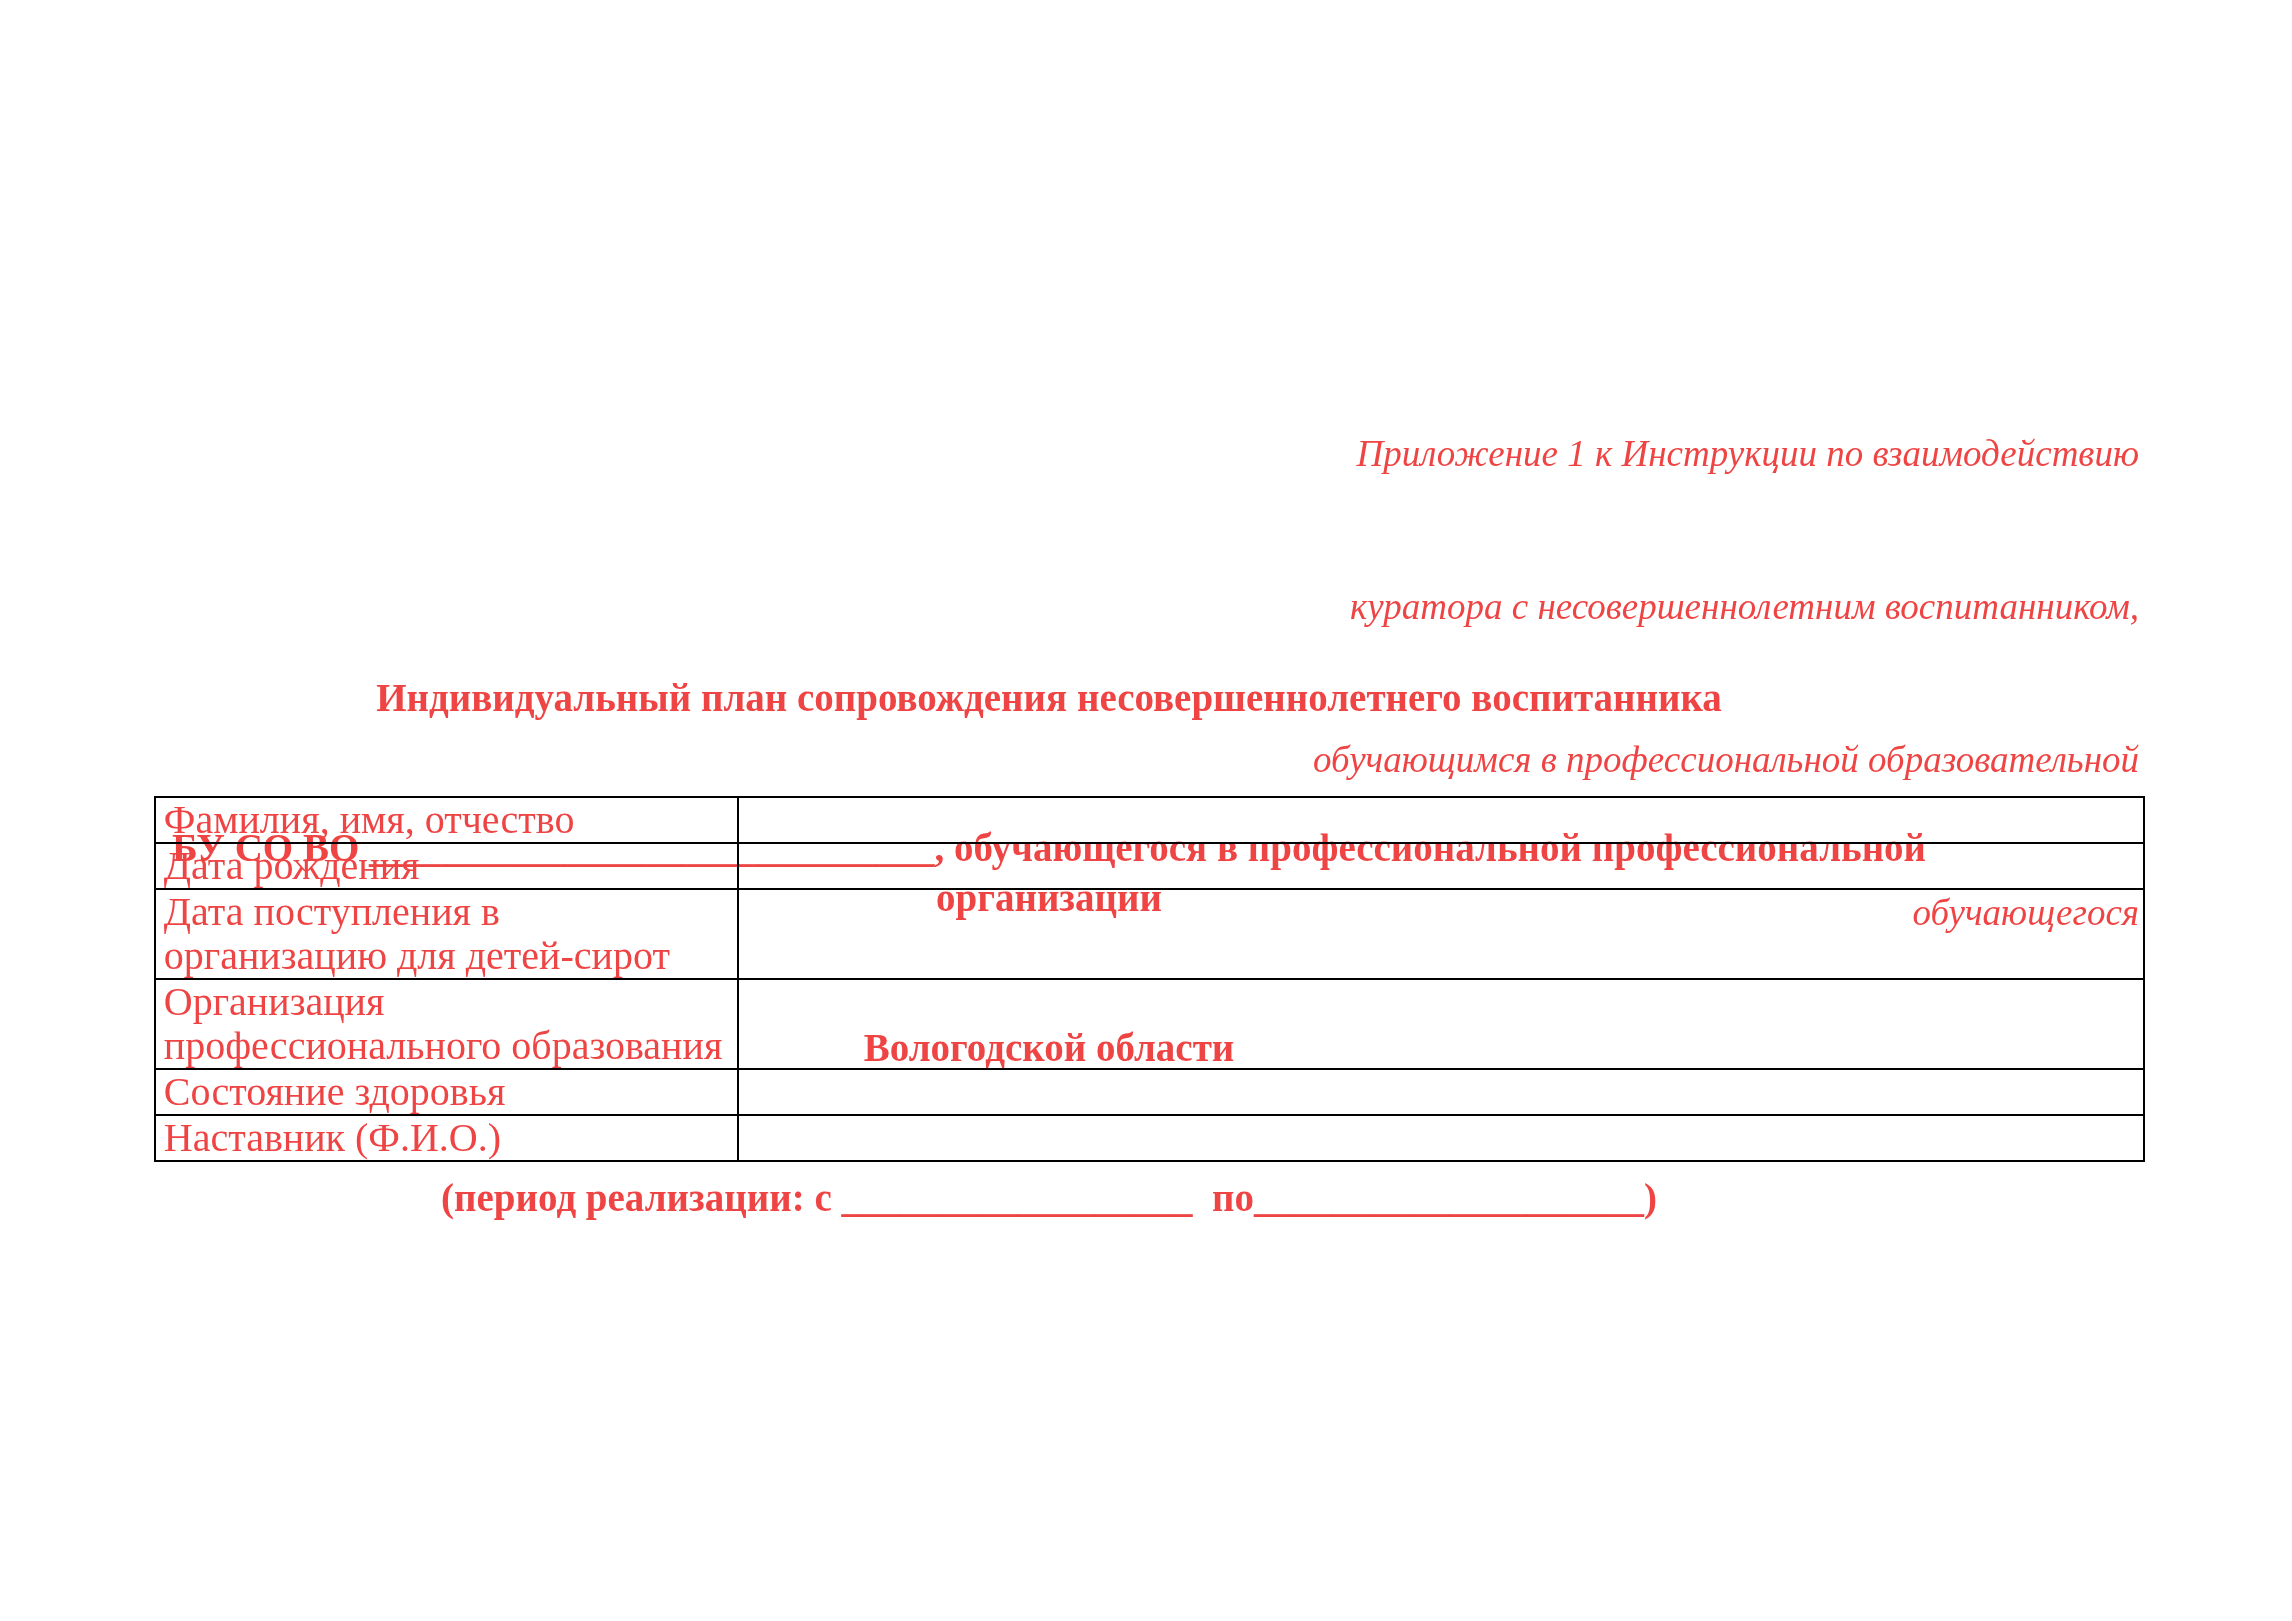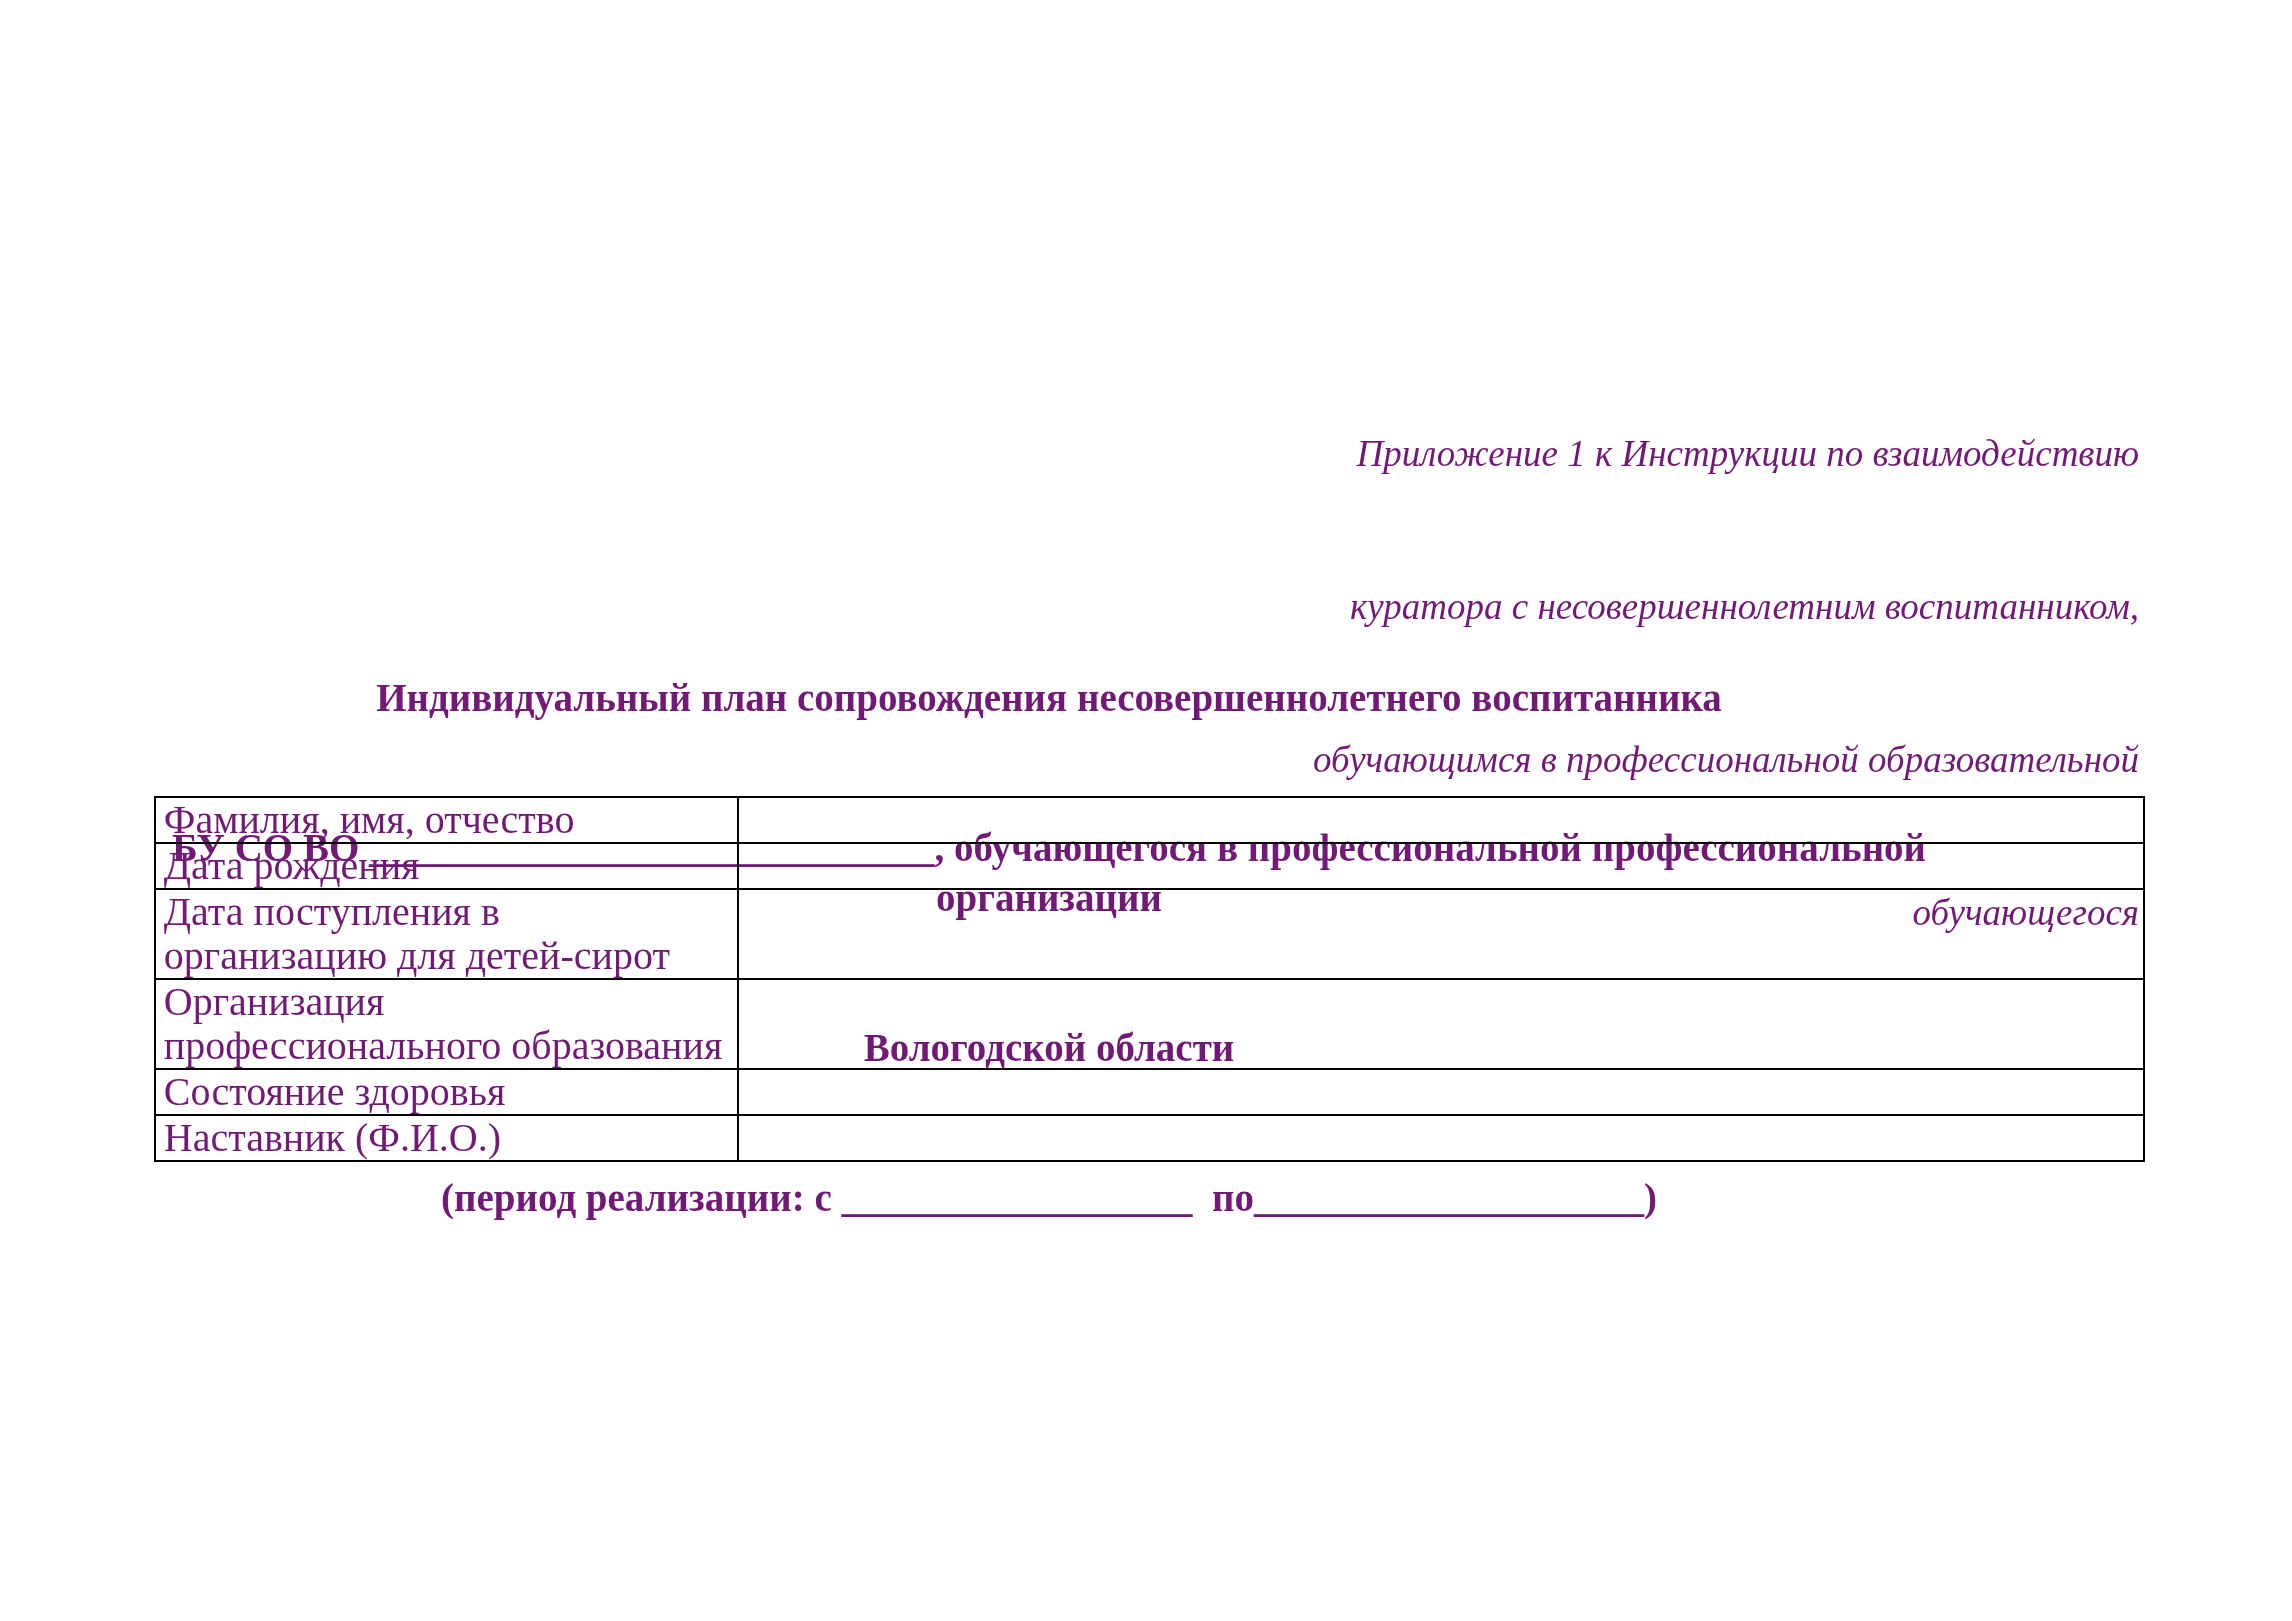--- a/index.html
+++ b/index.html
@@ -5,21 +5,21 @@
   html, body {
     margin: 0;
     padding: 0;
     background: #ffffff;
   }
   .page {
     position: relative;
     width: 2293px;
     height: 1621px;
     background: #ffffff;
-    color: #701a75;
+    color: #ef4444;
     font-family: "Liberation Serif", serif;
     overflow: hidden;
   }
   .header-note {
     position: absolute;
     top: 326px;
     right: 154px;
     width: 1372px;
     text-align: right;
     font-style: italic;

